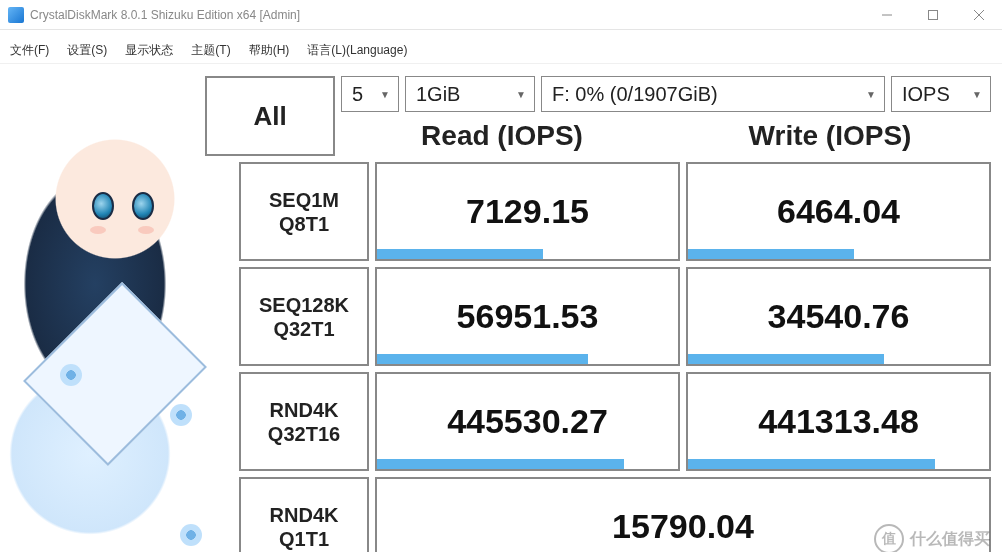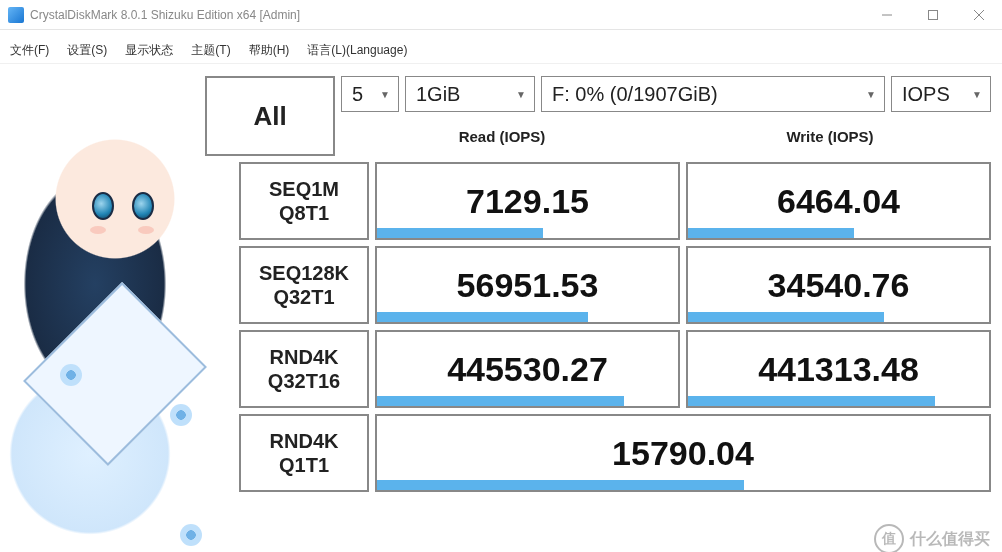--- a/index.html
+++ b/index.html
@@ -152,29 +152,29 @@
   .sel.size  { width: 130px; }
   .sel.drive { flex: 1; }
   .sel.mode  { width: 100px; }
   .hdrrow {
     display: flex;
     gap: 6px;
     height: 40px;
   }
   .hdr {
     display: flex; align-items: center; justify-content: center;
-    font-size: 15px; font-weight: 700;
+    font-size: 28px; font-weight: 700;
     color: #222;
   }
   .hdr.read  { width: calc(50% - 3px); }
   .hdr.write { width: calc(50% - 3px); }
   .row {
     display: flex;
     gap: 6px;
-    height: 78px;
+    height: 99px;
     margin-top: 6px;
     padding-left: 34px;
   }
   .rowbtn {
     width: 130px;
     border: 2px solid #888;
     display: flex; flex-direction: column;
     align-items: center; justify-content: center;
     font-size: 20px; font-weight: 700;
     line-height: 1.2;

